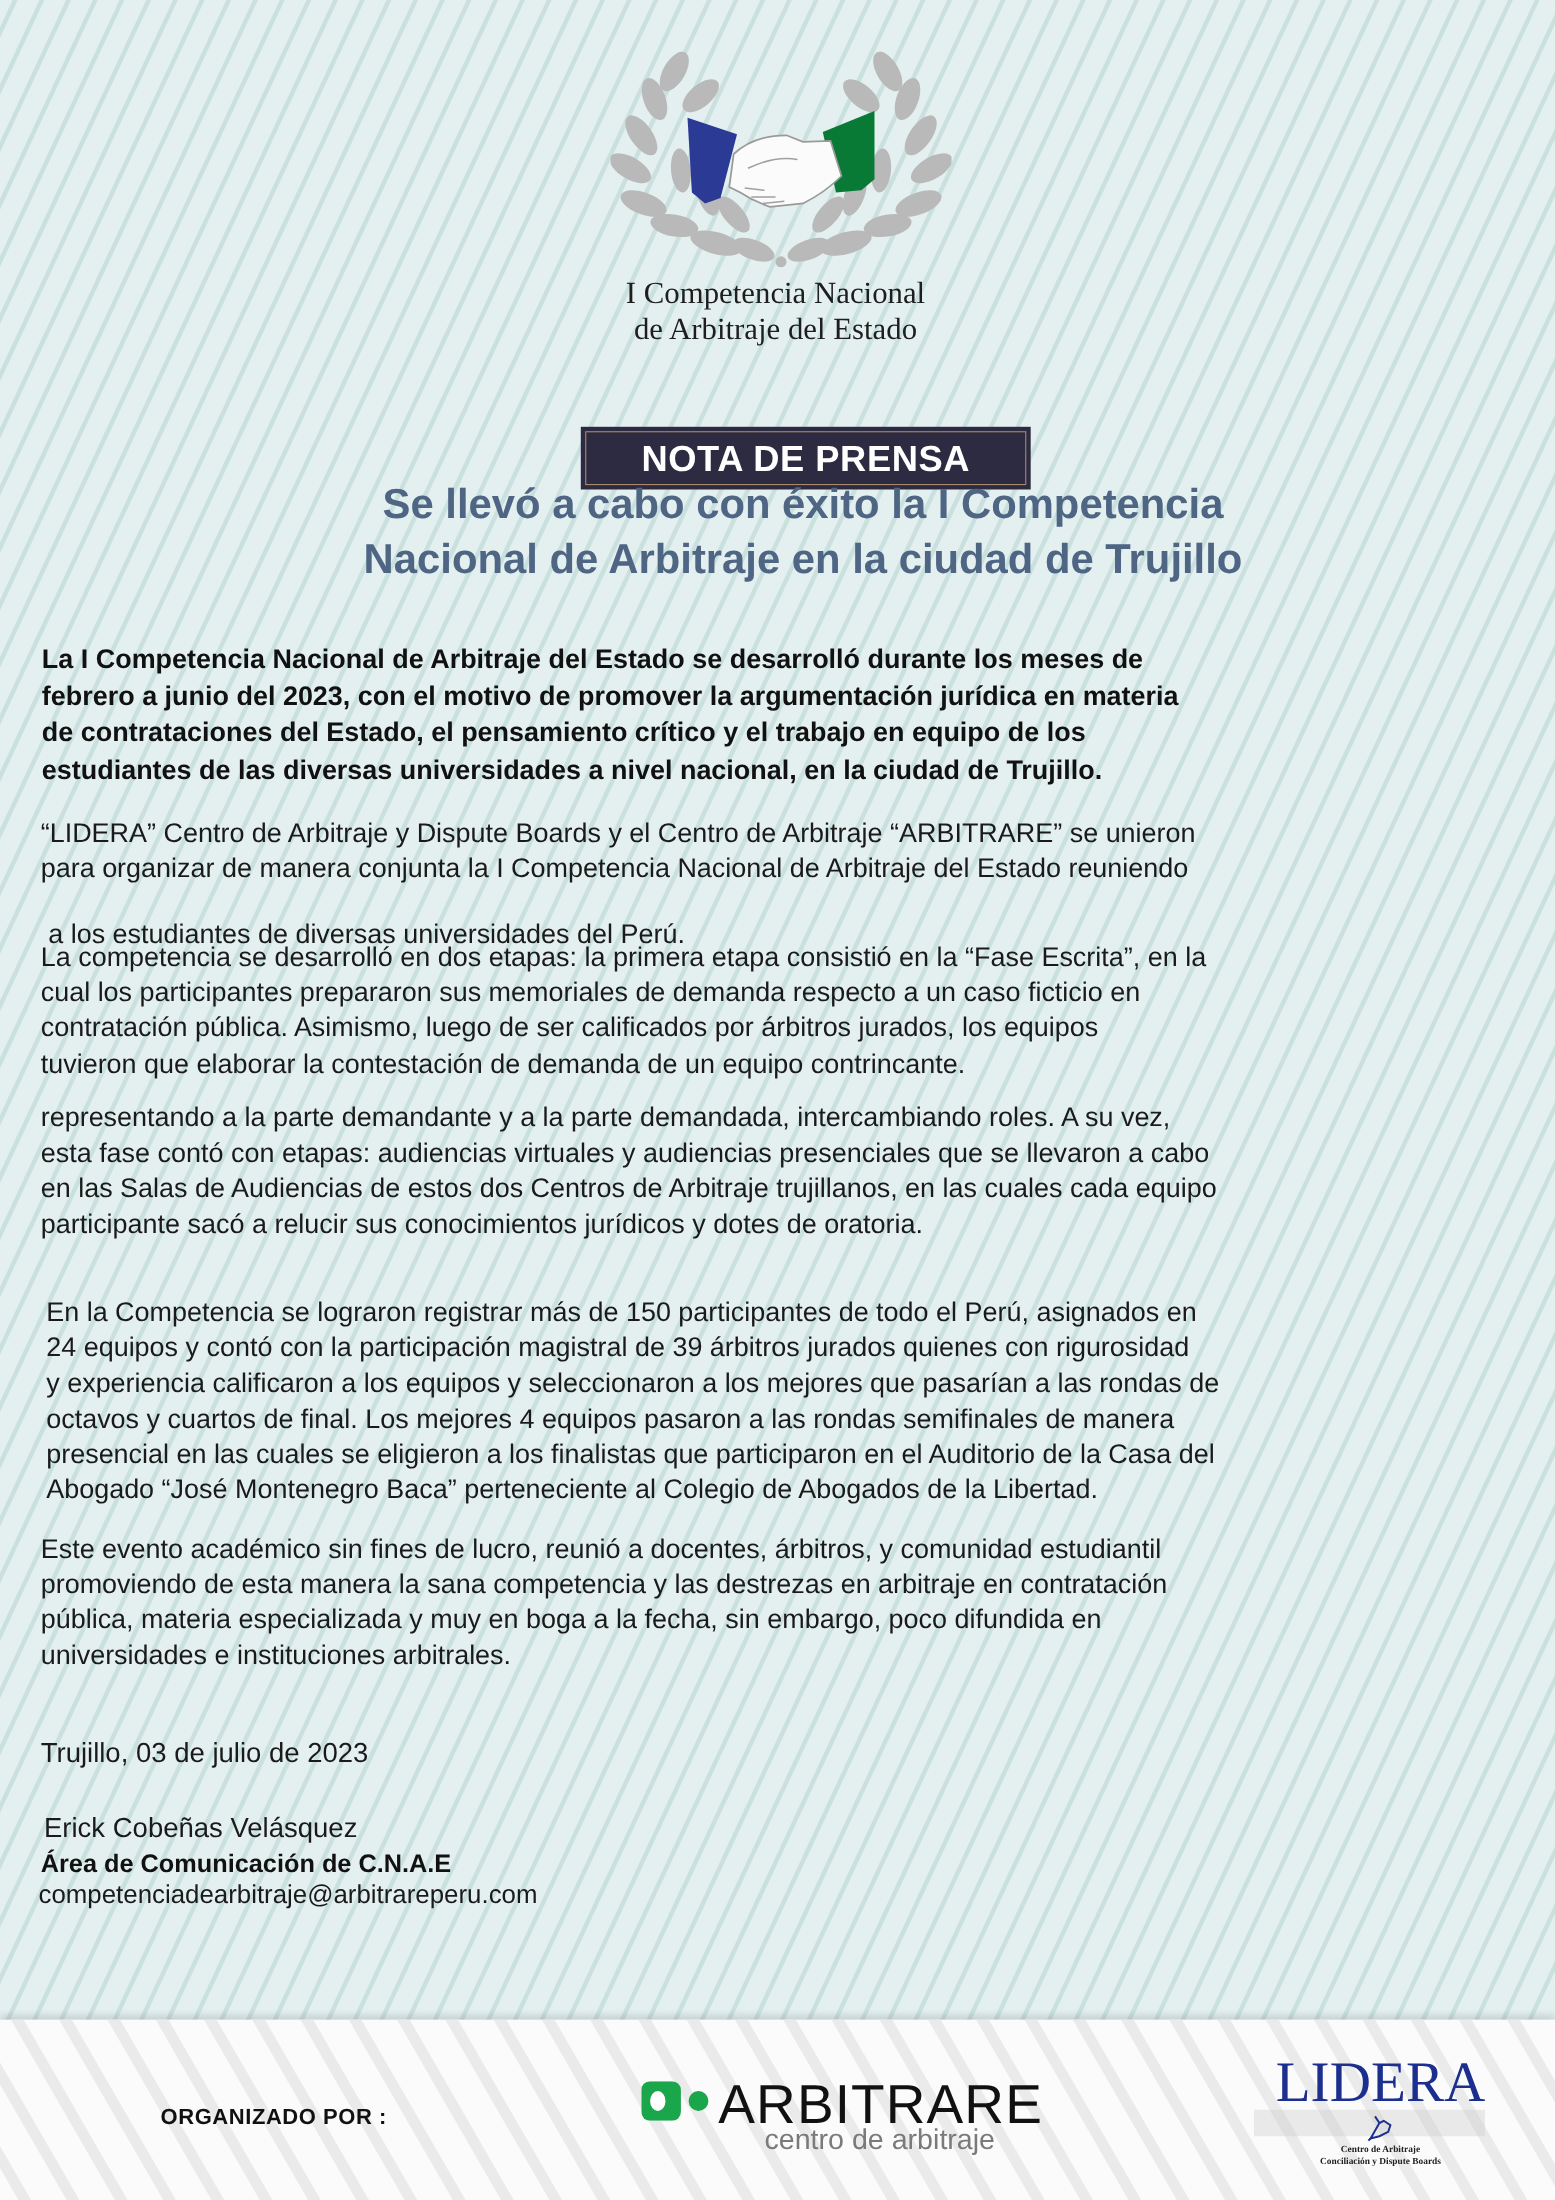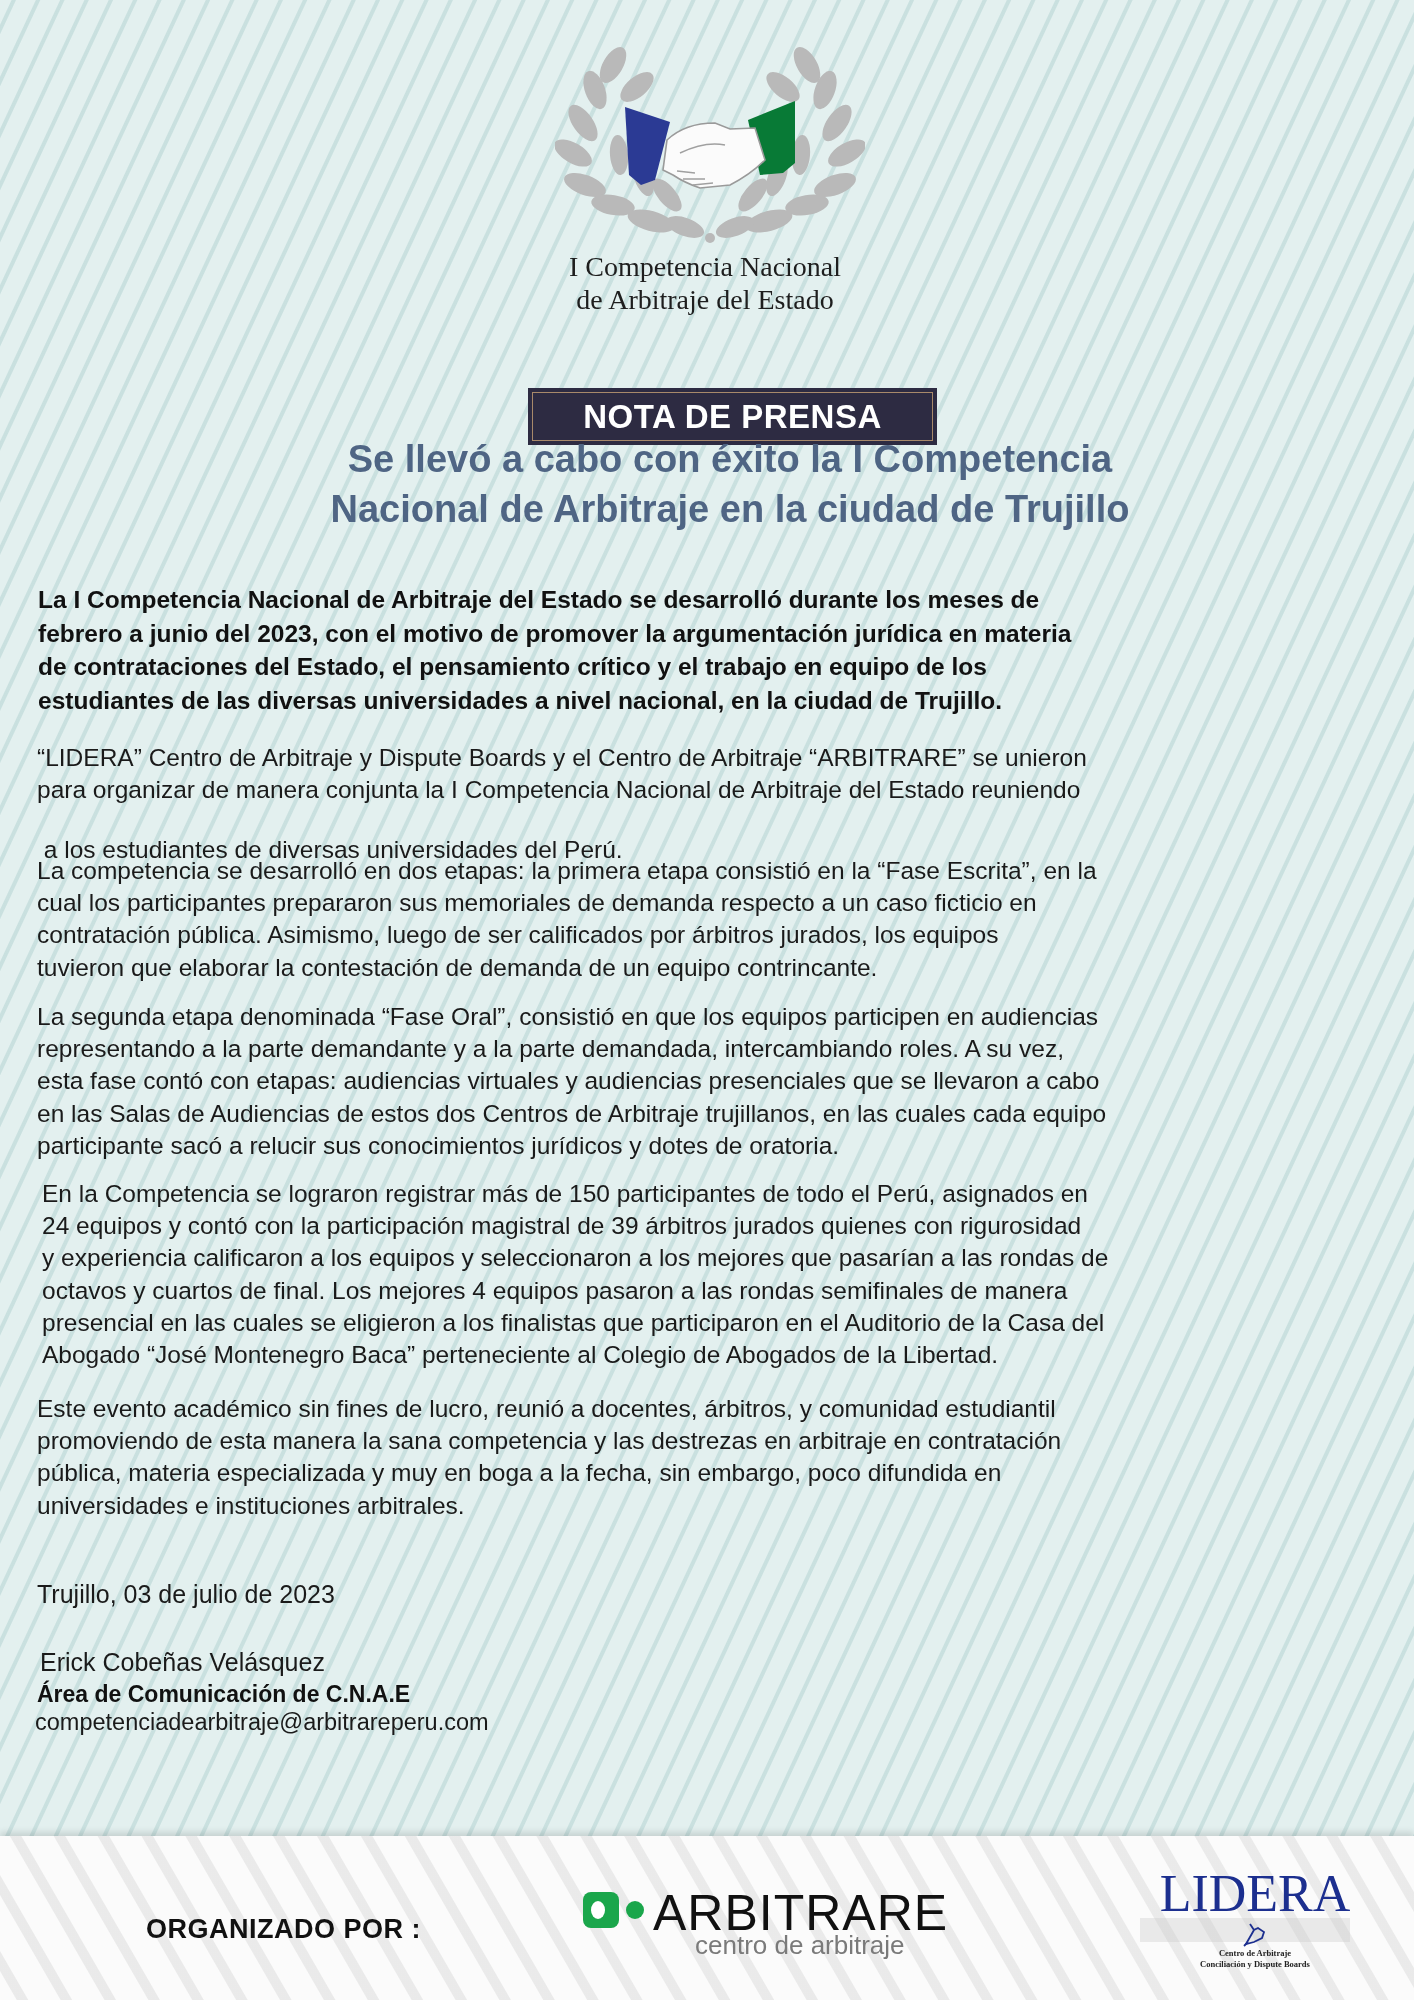--- a/index.html
+++ b/index.html
@@ -57,21 +57,21 @@
 
   .footer {
     position:absolute; left:0; top:1836px; width:1414px; height:164px;
     background-color:#fbfbfb;
     background-image:
       repeating-linear-gradient(60deg, rgba(225,225,225,0) 0px, rgba(225,225,225,0) 14px, rgba(230,230,230,0.8) 15px, rgba(230,230,230,0.8) 24px, rgba(225,225,225,0) 25px, rgba(225,225,225,0) 38px);
     box-shadow: 0 -4px 6px rgba(0,0,0,0.12);
   }
   .org-label {
     position:absolute; left:146px; top:78px;
-    font-size:27px; font-weight:bold; color:#111; letter-spacing:0.5px;
+    font-size:20px; font-weight:bold; color:#111; letter-spacing:0.5px;
   }
   .arb-logo { position:absolute; left:583px; top:50px; width:400px; height:80px; }
   .arb-mark { position:absolute; left:0; top:6px; width:40px; height:36px; }
   .arb-name {
     position:absolute; left:70px; top:-2px; font-size:50px; color:#111; letter-spacing:1px;
     font-family:"Liberation Sans", sans-serif; font-weight:normal;
   }
   .arb-sub {
     position:absolute; left:112px; top:44px; font-size:26px; color:#7a7a7a;
   }
@@ -161,21 +161,20 @@
   </div>
 
   <div class="para p2">
     <div>La competencia se desarrolló en dos etapas: la primera etapa consistió en la “Fase Escrita”, en la</div>
     <div>cual los participantes prepararon sus memoriales de demanda respecto a un caso ficticio en</div>
     <div>contratación pública. Asimismo, luego de ser calificados por árbitros jurados, los equipos</div>
     <div>tuvieron que elaborar la contestación de demanda de un equipo contrincante.</div>
   </div>
 
   <div class="para p3">
-    <div>La segunda etapa denominada “Fase Oral”, consistió en que los equipos participen en audiencias</div>
     <div>representando a la parte demandante y a la parte demandada, intercambiando roles. A su vez,</div>
     <div>esta fase contó con etapas: audiencias virtuales y audiencias presenciales que se llevaron a cabo</div>
     <div>en las Salas de Audiencias de estos dos Centros de Arbitraje trujillanos, en las cuales cada equipo</div>
     <div>participante sacó a relucir sus conocimientos jurídicos y dotes de oratoria.</div>
   </div>
 
   <div class="para p4">
     <div>En la Competencia se lograron registrar más de 150 participantes de todo el Perú, asignados en</div>
     <div>24 equipos y contó con la participación magistral de 39 árbitros jurados quienes con rigurosidad</div>
     <div>y experiencia calificaron a los equipos y seleccionaron a los mejores que pasarían a las rondas de</div>

